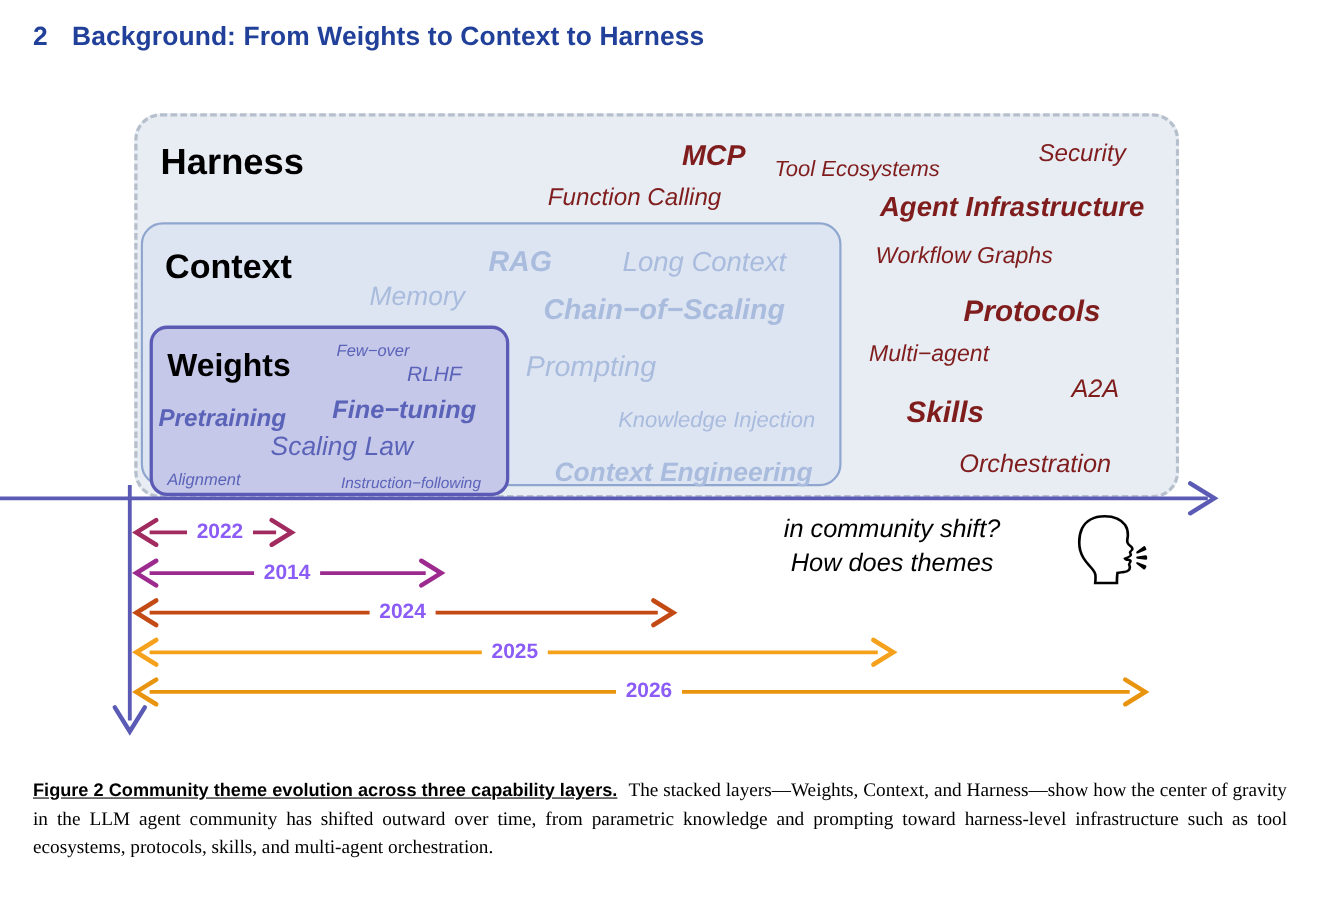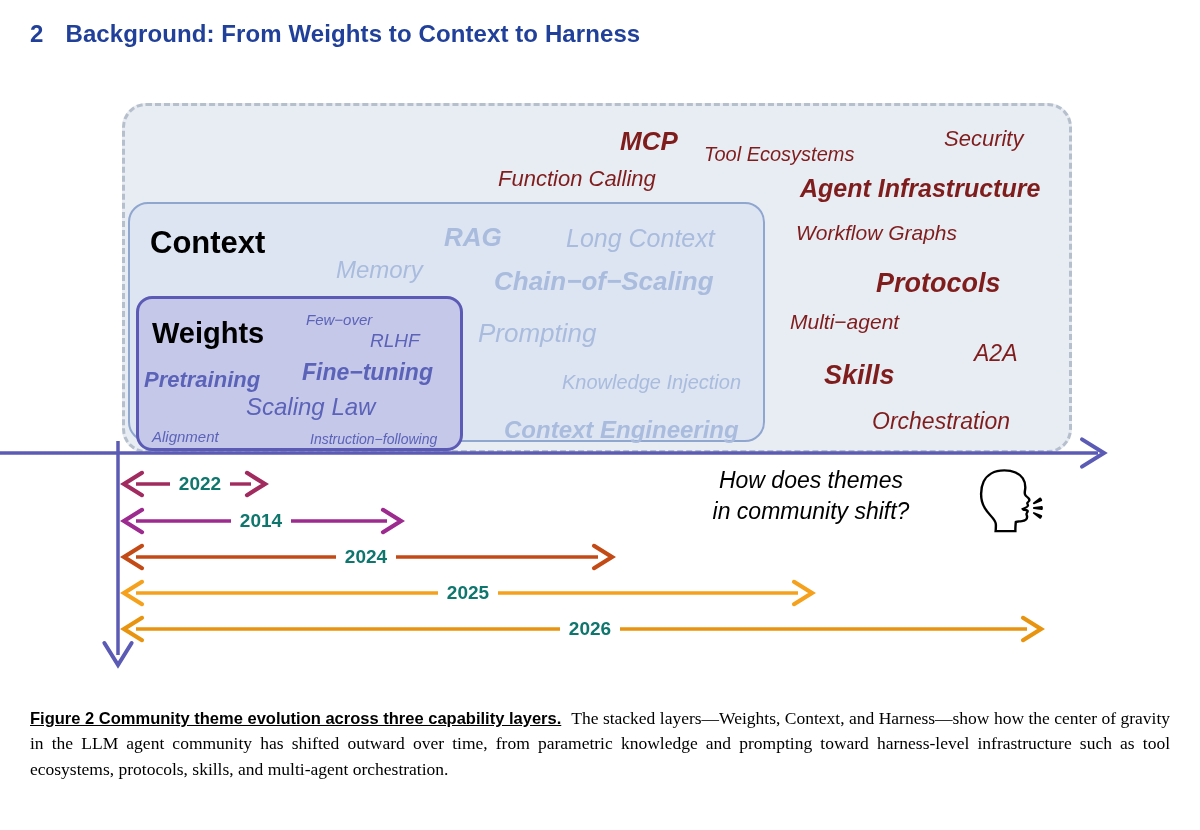--- a/index.html
+++ b/index.html
@@ -56,21 +56,21 @@
   .c-harness{color:#7f1d1d;}
   .c-context{color:#a9bcdd;}
   .c-weights{color:#5a63b8;}
 
   
   .axis-svg{position:absolute;left:0;top:0;width:1200px;height:600px;overflow:visible;}
 
   
   .year{
     position:absolute;font-family:"Liberation Sans",sans-serif;
-    font-weight:bold;font-size:19px;color:#0f766e;
+    font-weight:bold;font-size:19px;color:#8b5cf6;
     transform:translate(-50%,-50%);white-space:nowrap;text-align:right;
   }
 
   
   .question{
     position:absolute;left:676px;top:385px;width:270px;
     font-family:"Liberation Sans",sans-serif;
     font-style:italic;font-size:23px;color:#000;
     line-height:1.33;text-align:center;
   }
@@ -99,20 +99,21 @@
   <div class="section-head">
     <span class="num">2</span><span>Background: From Weights to Context to Harness</span>
   </div>
 
   <div class="figure">
 
     <div class="layer layer-harness"></div>
     <div class="layer layer-context"></div>
     <div class="layer layer-weights"></div>
 
+    <div class="layer-title t-harness">Harness</div>
     <div class="layer-title t-context">Context</div>
     <div class="layer-title t-weights">Weights</div>
 
     <div id="terms-harness">
         <div class="term c-harness b" style="left: 620px; top: 48px; font-size: 26px;">MCP</div>
         <div class="term c-harness" style="left: 704px; top: 64px; font-size: 20px;">Tool Ecosystems</div>
         <div class="term c-harness" style="left: 944px; top: 48px; font-size: 22px;">Security</div>
         <div class="term c-harness" style="left: 498px; top: 88px; font-size: 22px;">Function Calling</div>
         <div class="term c-harness b" style="left: 800px; top: 96px; font-size: 25px;">Agent Infrastructure</div>
         <div class="term c-harness" style="left: 796px; top: 142px; font-size: 21px;">Workflow Graphs</div>
@@ -175,22 +176,22 @@
 
     <div id="year-labels">
         <div class="year" style="left: 200px; top: 404px;">2022</div>
         <div class="year" style="left: 261px; top: 441px;">2014</div>
         <div class="year" style="left: 366px; top: 477px;">2024</div>
         <div class="year" style="left: 468px; top: 513px;">2025</div>
         <div class="year" style="left: 590px; top: 549px;">2026</div>
       </div>
 
     <div class="question">
+      <div>in community shift?</div>
       <div>How does themes</div>
-      <div>in community shift?</div>
     </div>
 
     <div class="emoji">🗣</div>
   </div>
 
   <div class="caption">
     <b>Figure 2   Community theme evolution across three capability layers.</b><span class="lead-gap"></span><span>The stacked layers—Weights, Context, and Harness—show how the center of gravity in the LLM agent community has shifted outward over time, from parametric knowledge and prompting toward harness-level infrastructure such as tool ecosystems, protocols, skills, and multi-agent orchestration.</span>
   </div>
 
 </div>

